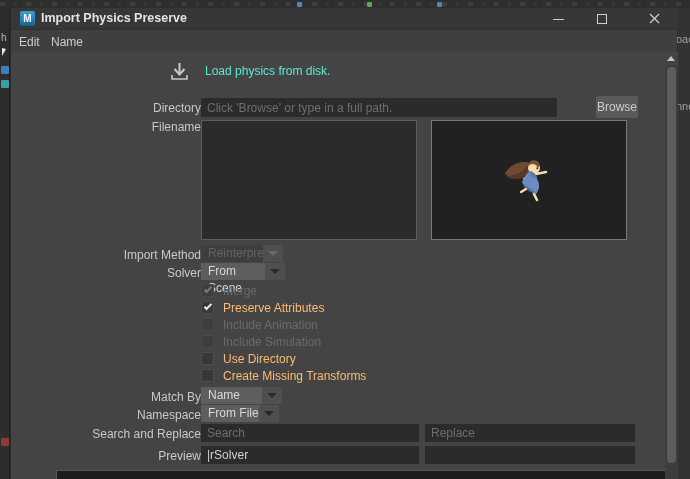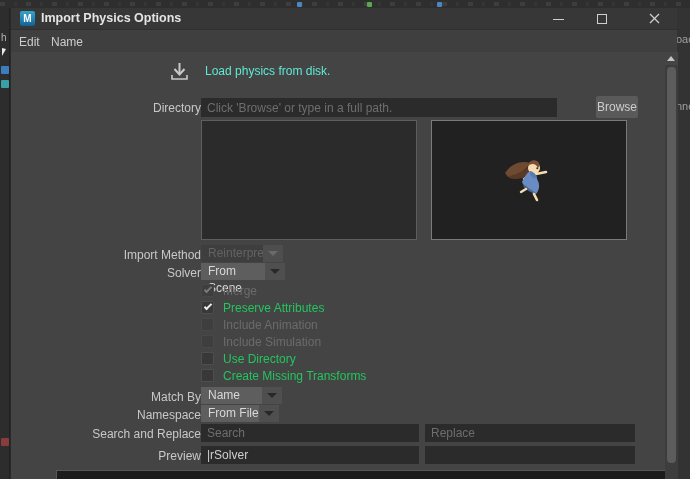--- a/index.html
+++ b/index.html
@@ -110,21 +110,21 @@
     position:absolute; left:0; top:0; width:13px; height:13px;
     background:#383838; border:1px solid #4e4e4e; border-radius:1px;
   }
   .cbrow.off .cb { background:#3e3e3e; border-color:#484848; }
   .tick {
     position:absolute; left:2px; top:2px; width:8px; height:4px;
     border-left:2px solid #ededed; border-bottom:2px solid #ededed;
     transform:rotate(-45deg);
   }
   .tick.dim { border-color:#787878; }
-  .cblabel { position:absolute; left:22px; top:0; font-size:12px; color:#22c55e; line-height:14px; white-space:nowrap; }
+  .cblabel { position:absolute; left:22px; top:0; font-size:12px; color:#fdba74; line-height:14px; white-space:nowrap; }
   .cblabel.dim { color:#6b6b6b; }
 
   .bottom-band {
     position:absolute; left:45px; top:418px; width:610px; height:9px;
     background:#1c1c1c; border-top:1px solid #585858; border-left:1px solid #585858;
   }
 
   
   .scrollbar { position:absolute; left:654px; top:0; width:13px; height:427px; background:#3d3d3d; }
   .sb-up { position:absolute; left:0; top:0; width:13px; height:13px; background:#444444; cursor:pointer; }
@@ -156,21 +156,21 @@
 </div>
 <div class="bg-right">
   <div class="frag" style="top:25px;">oac</div>
   <div class="frag" style="top:92px;">nne</div>
 </div>
 
 <div class="dialog">
 
   <div class="titlebar">
     <div class="maya-icon">M</div>
-    <div class="title-text">Import Physics Options</div>
+    <div class="title-text">Import Physics Preserve</div>
     <div class="win-btn" style="left:532px;">
         <span class="bar"></span>
       </div>
     <div class="win-btn" style="left:576px;">
         <span class="box"></span>
       </div>
     <div class="win-btn" style="left:628px;">
       <svg width="11" height="11" viewBox="0 0 11 11">
         <line x1="1" y1="1" x2="10" y2="10" stroke="#cfcfcf" stroke-width="1.3"></line>
         <line x1="10" y1="1" x2="1" y2="10" stroke="#cfcfcf" stroke-width="1.3"></line>
@@ -189,20 +189,21 @@
       <line x1="10.5" y1="2" x2="10.5" y2="12" stroke="#c9c9c9" stroke-width="2"></line>
       <polyline points="5.5,8 10.5,13.5 15.5,8" fill="none" stroke="#c9c9c9" stroke-width="2" stroke-linejoin="miter"></polyline>
       <polyline points="3,14 3,18 18,18 18,14" fill="none" stroke="#c9c9c9" stroke-width="1.6"></polyline>
     </svg>
     <div class="hint-text" style="top:12px;">Load physics from disk.</div>
 
     <div class="flabel" style="top:49px;">Directory</div>
     <input class="tfield" style="left: 190px; top: 46px; width: 356px;" placeholder="Click 'Browse' or type in a full path.">
     <button class="browse-btn">Browse</button>
 
+    <div class="flabel" style="top:68px;">Filename</div>
     <div class="listbox"></div>
     <div class="previewbox">
       <svg width="54" height="50" viewBox="0 0 54 50">
         <path d="M2,17 C7,9 17,4 27,7 C24,13 16,19 5,21 Z" fill="#6f4a32"></path>
         <path d="M6,20 C13,19 21,15 26,10 L29,17 C22,23 13,24 6,22 Z" fill="#5a3a27"></path>
         <circle cx="31" cy="12" r="6" fill="#f6dcae"></circle>
         <path d="M25,10 C25,4 33,2 36,7 C37,9 36,11 35,12 C33,7 28,7 25,10 Z" fill="#7a5138"></path>
         <circle cx="34.3" cy="12.2" r="1" fill="#38281c"></circle>
         <path d="M33,18 L43,16" stroke="#f6dcae" stroke-width="2.6" stroke-linecap="round"></path>
         <path d="M28,19 L21,23" stroke="#f6dcae" stroke-width="2.4" stroke-linecap="round"></path>

